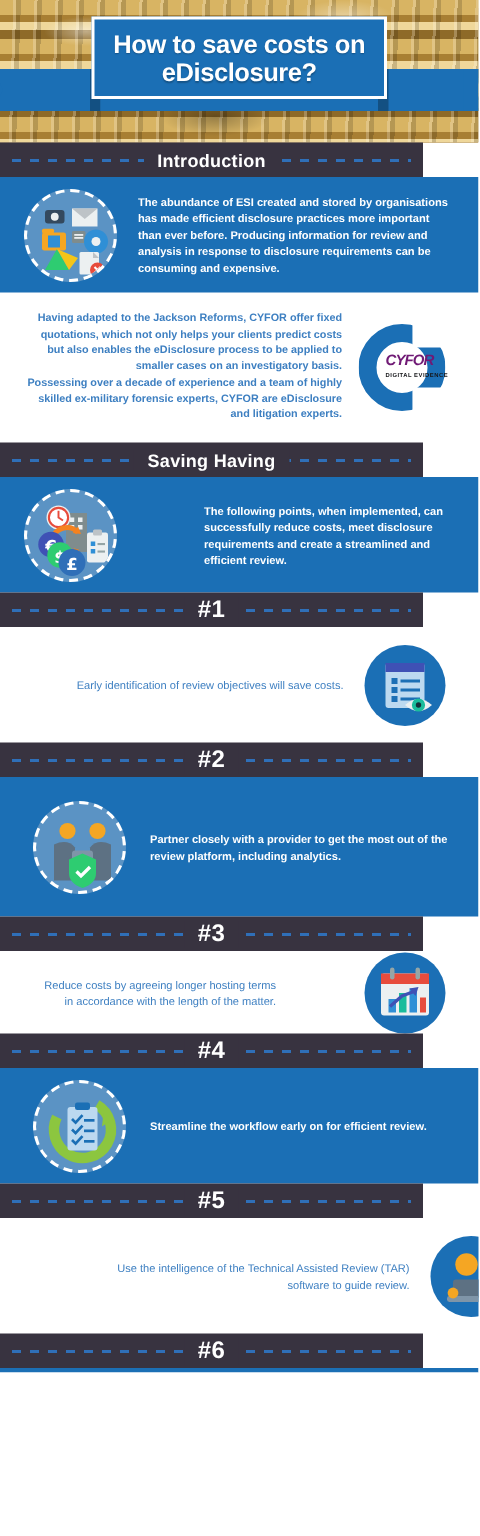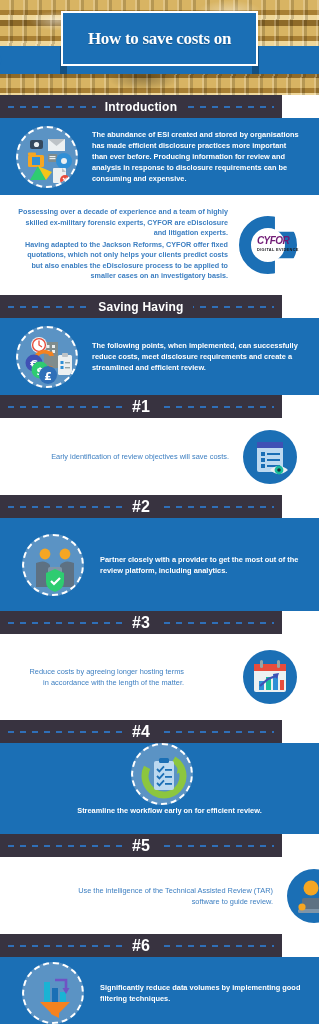--- a/index.html
+++ b/index.html
@@ -71,21 +71,20 @@
     display: flex; align-items: center; justify-content: center;
     text-align: center;
   }
   .title-box .t {
     color: #ffffff;
     font-size: 17px;
     line-height: 19px;
     font-weight: bold;
     letter-spacing: -0.3px;
     text-shadow: 0 1px 1px rgba(0,0,0,.25);
-    font-family: Liberation Serif, serif;
   }
 
   
   .band {
     position: relative;
     width: 282px; height: 23px;
     background: #383340;
     display: flex; align-items: center; justify-content: center;
   }
   .band .band-label {
@@ -192,20 +191,21 @@
 <div class="page">
 
   <div class="header">
     <div class="coins"></div>
     <div class="ribbon-band"></div>
     <div class="ribbon-notch l"></div>
     <div class="ribbon-notch r"></div>
     <div class="title-box">
       <div class="t">
         <div>How to save costs on</div>
+        <div>eDisclosure?</div>
       </div>
     </div>
   </div>
 
   <div class="band">
     <div class="dashes"></div>
     <div class="band-label">Introduction</div>
   </div>
 
   <div class="sec blue" style="height:77px;padding:0 18px 0 16px;justify-content:flex-end;">
@@ -230,22 +230,22 @@
         <circle cx="47" cy="52" r="5" fill="#e74c3c"></circle>
         <path d="M45 50 L49 54 M49 50 L45 54" stroke="#fff" stroke-width="1.4"></path>
       </svg>
     </div>
     <div class="copy" style="padding-left:14px;">The abundance of ESI created and stored by organisations has made efficient disclosure practices more important than ever before. Producing information for review and analysis in response to disclosure requirements can be consuming and expensive.</div>
   </div>
 
 
   <div class="about">
     <div class="copy">
+      <p>Having adapted to the Jackson Reforms, CYFOR offer fixed quotations, which not only helps your clients predict costs but also enables the eDisclosure process to be applied to smaller cases on an investigatory basis.</p>
       <p>Possessing over a decade of experience and a team of highly skilled ex-military forensic experts, CYFOR are eDisclosure and litigation experts.</p>
-      <p>Having adapted to the Jackson Reforms, CYFOR offer fixed quotations, which not only helps your clients predict costs but also enables the eDisclosure process to be applied to smaller cases on an investigatory basis.</p>
     </div>
     <div class="logo-ring">
       <div class="ring"></div>
       <div class="wm">
         <div class="a">CYFOR</div>
         <div class="b">DIGITAL EVIDENCE</div>
       </div>
     </div>
   </div>
 
@@ -276,21 +276,21 @@
         <circle cx="30" cy="47" r="9" fill="#2f6fb8"></circle>
         <text x="30" y="52" font-size="11" font-family="DejaVu Sans, sans-serif" fill="#fff" text-anchor="middle" font-weight="bold">£</text>
         <rect x="40" y="27" width="14" height="20" rx="1.5" fill="#ecf0f1"></rect>
         <rect x="44" y="25" width="6" height="4" rx="1" fill="#bdc3c7"></rect>
         <rect x="42.5" y="33" width="3" height="3" fill="#2f8fd6"></rect>
         <rect x="47" y="34" width="5" height="1.4" fill="#95a5a6"></rect>
         <rect x="42.5" y="38" width="3" height="3" fill="#2f8fd6"></rect>
         <rect x="47" y="39" width="5" height="1.4" fill="#95a5a6"></rect>
       </svg>
     </div>
-    <div class="copy" style="padding-left:14px;">The following points, when implemented, can successfully reduce costs, meet disclosure requirements and create a streamlined and efficient review.</div>
+    <div class="copy" style="padding-left:14px;margin-left:44px;">The following points, when implemented, can successfully reduce costs, meet disclosure requirements and create a streamlined and efficient review.</div>
   </div>
 
   <div class="band num">
     <div class="dashes"></div>
     <div class="band-label">#1</div>
   </div>
   <div class="sec white" style="height:77px;padding:0 22px 0 26px;">
     <div class="copy" style="flex:1 1 auto;padding-right:14px;">Early identification of review objectives will save costs.</div>
     <div class="ico-solid">
       <svg viewBox="0 0 54 54" width="54" height="54">
@@ -326,21 +326,21 @@
         <path d="M27 45 l3 3 l6 -6" stroke="#fff" stroke-width="2.2" fill="none"></path>
       </svg>
     </div>
     <div class="copy" style="padding-left:16px;">Partner closely with a provider to get the most out of the review platform, including analytics.</div>
   </div>
 
   <div class="band num">
     <div class="dashes"></div>
     <div class="band-label">#3</div>
   </div>
-  <div class="sec white" style="height:86px;padding:0 22px 0 26px;gap:45px;">
+  <div class="sec white" style="height:55px;padding:0 22px 0 26px;gap:45px;">
     <div class="copy" style="flex:1 1 auto;padding-right:14px;">Reduce costs by agreeing longer hosting terms in accordance with the length of the matter.</div>
     <div class="ico-solid">
       <svg viewBox="0 0 54 54" width="54" height="54">
         <rect x="11" y="14" width="32" height="28" rx="2" fill="#ecf0f1"></rect>
         <rect x="11" y="14" width="32" height="7" fill="#e74c3c"></rect>
         <rect x="17" y="10" width="3" height="8" rx="1.5" fill="#95a5a6"></rect>
         <rect x="34" y="10" width="3" height="8" rx="1.5" fill="#95a5a6"></rect>
         <rect x="16" y="31" width="5" height="9" fill="#2f8fd6"></rect>
         <rect x="23" y="27" width="5" height="13" fill="#1abc9c"></rect>
         <rect x="30" y="24" width="5" height="16" fill="#2f8fd6"></rect>
@@ -348,21 +348,21 @@
         <path d="M17 36 L25 29 L33 26" stroke="#3f51b5" stroke-width="2.2" fill="none"></path>
         <path d="M30 24 l6 -1 l-2 6 Z" fill="#3f51b5"></path>
       </svg>
     </div>
   </div>
 
   <div class="band num">
     <div class="dashes"></div>
     <div class="band-label">#4</div>
   </div>
-  <div class="sec blue" style="height:91px;padding:0 18px 0 22px;flex-direction:column;">
+  <div class="sec blue" style="height:77px;padding:0 18px 0 22px;">
     <div class="ico-circle">
       <svg viewBox="0 0 62 62" width="62" height="62">
         <circle cx="31" cy="31" r="19" fill="none" stroke="#8cc63f" stroke-width="7" stroke-dasharray="88 32" transform="rotate(-60 31 31)"></circle>
         <path d="M45 20 l6 4 l-7 5 Z" fill="#8cc63f"></path>
         <rect x="21" y="16" width="20" height="29" rx="2" fill="#bcd9f0"></rect>
         <rect x="26" y="13" width="10" height="5" rx="1.5" fill="#1b6fb5"></rect>
         <path d="M24 24 l2.4 2.4 l4.6 -5" stroke="#1b6fb5" stroke-width="1.8" fill="none"></path>
         <rect x="32" y="24" width="7" height="1.8" fill="#1b6fb5"></rect>
         <path d="M24 31 l2.4 2.4 l4.6 -5" stroke="#1b6fb5" stroke-width="1.8" fill="none"></path>
         <rect x="32" y="31" width="7" height="1.8" fill="#1b6fb5"></rect>
@@ -391,33 +391,20 @@
         <circle cx="15" cy="38" r="3.6" fill="#f5a623"></circle>
         <circle cx="37" cy="38" r="3.6" fill="#f5a623"></circle>
       </svg>
     </div>
   </div>
 
   <div class="band num">
     <div class="dashes"></div>
     <div class="band-label">#6</div>
   </div>
-  <div class="sec blue" style="height:72px;padding:0 18px 0 22px;">
-    <div class="ico-circle">
-      <svg viewBox="0 0 62 62" width="62" height="62">
-        <rect x="20" y="18" width="6" height="20" fill="#1ab3d4"></rect>
-        <rect x="28" y="24" width="6" height="14" fill="#1b6fb5"></rect>
-        <rect x="36" y="28" width="6" height="10" fill="#1ab3d4"></rect>
-        <path d="M31 16 L42 16 L42 27" stroke="#6f53c4" stroke-width="2.6" fill="none"></path>
-        <path d="M42 30 l-3.5 -6 l7 0 Z" fill="#6f53c4"></path>
-        <path d="M16 38 L46 38 L35 49 L35 54 L27 50 L27 49 Z" fill="#f5821f"></path>
-      </svg>
-    </div>
-    <div class="copy" style="padding-left:16px;">Significantly reduce data volumes by implementing good filtering techniques.</div>
-  </div>
 
   <div class="foot-rule"></div>
   <div class="footer">
     
     
     
   </div>
 
 </div>
 

